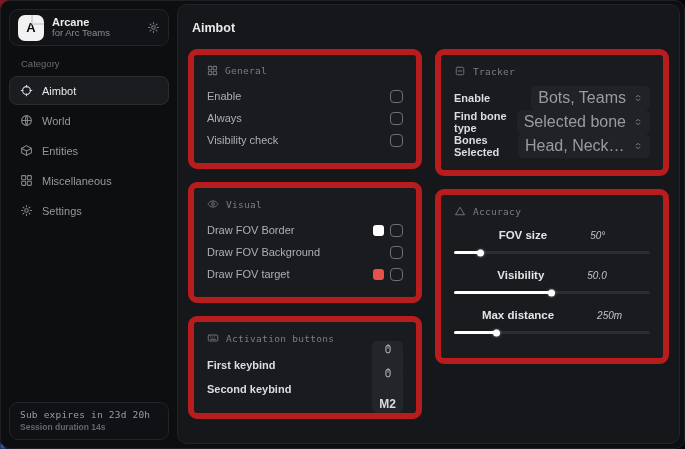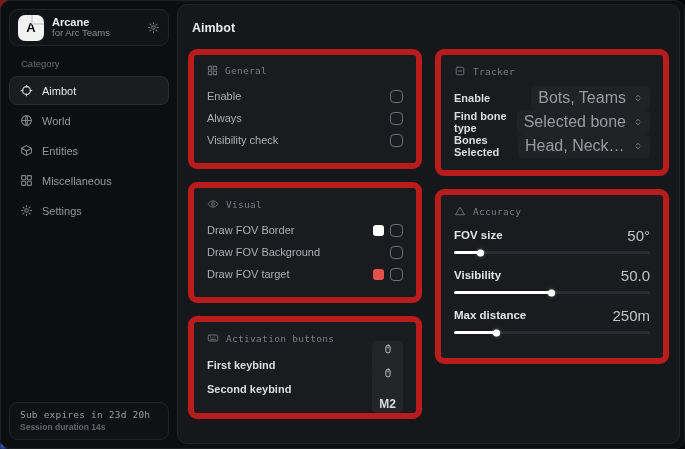--- a/index.html
+++ b/index.html
@@ -62,23 +62,23 @@
   .select-btn{display:flex;align-items:center;gap:7px;background:#212226;border-radius:5px;padding:3px 7px;
     font-size:16px;color:#9a9ba0;cursor:pointer;max-width:150px;}
   .select-btn .txt{white-space:nowrap;overflow:hidden;text-overflow:ellipsis;}
   .select-btn .ic{display:flex;color:#85868c;flex:0 0 auto;}
 
   .key-btn{display:flex;align-items:center;gap:19px;background:#242529;border-radius:5px;padding:2.5px 7px;
     font-size:12px;font-weight:bold;color:#d9dadd;cursor:pointer;flex-direction:column;}
   .key-btn .ic{display:flex;color:#c0c1c5;}
 
   .acc-row{margin-bottom:4px;}
-  .acc-top{display:flex;align-items:center;justify-content:space-between;height:18px;gap:43px;}
+  .acc-top{display:flex;align-items:center;justify-content:center;height:18px;gap:43px;}
   .acc-label{font-size:11.5px;font-weight:bold;color:#e3e4e6;}
-  .acc-value{font-size:15px;color:#c3c4c8;}
+  .acc-value{font-size:10px;color:#c3c4c8;font-style:italic;}
   .slider{position:relative;height:3px;background:#2c2d32;border-radius:2px;margin:7px 0 12px 0;cursor:pointer;}
   .slider-fill{position:relative;height:100%;background:#ffffff;border-radius:2px;}
   .slider-fill::after{content:'';position:absolute;right:-3px;top:50%;transform:translateY(-50%);
     width:7px;height:7px;border-radius:50%;background:#ffffff;box-shadow:0 0 3px rgba(255,255,255,.5);}
   svg{display:block;}
 </style>
 </head>
 <body>
 
 <div class="glow-red"></div>

